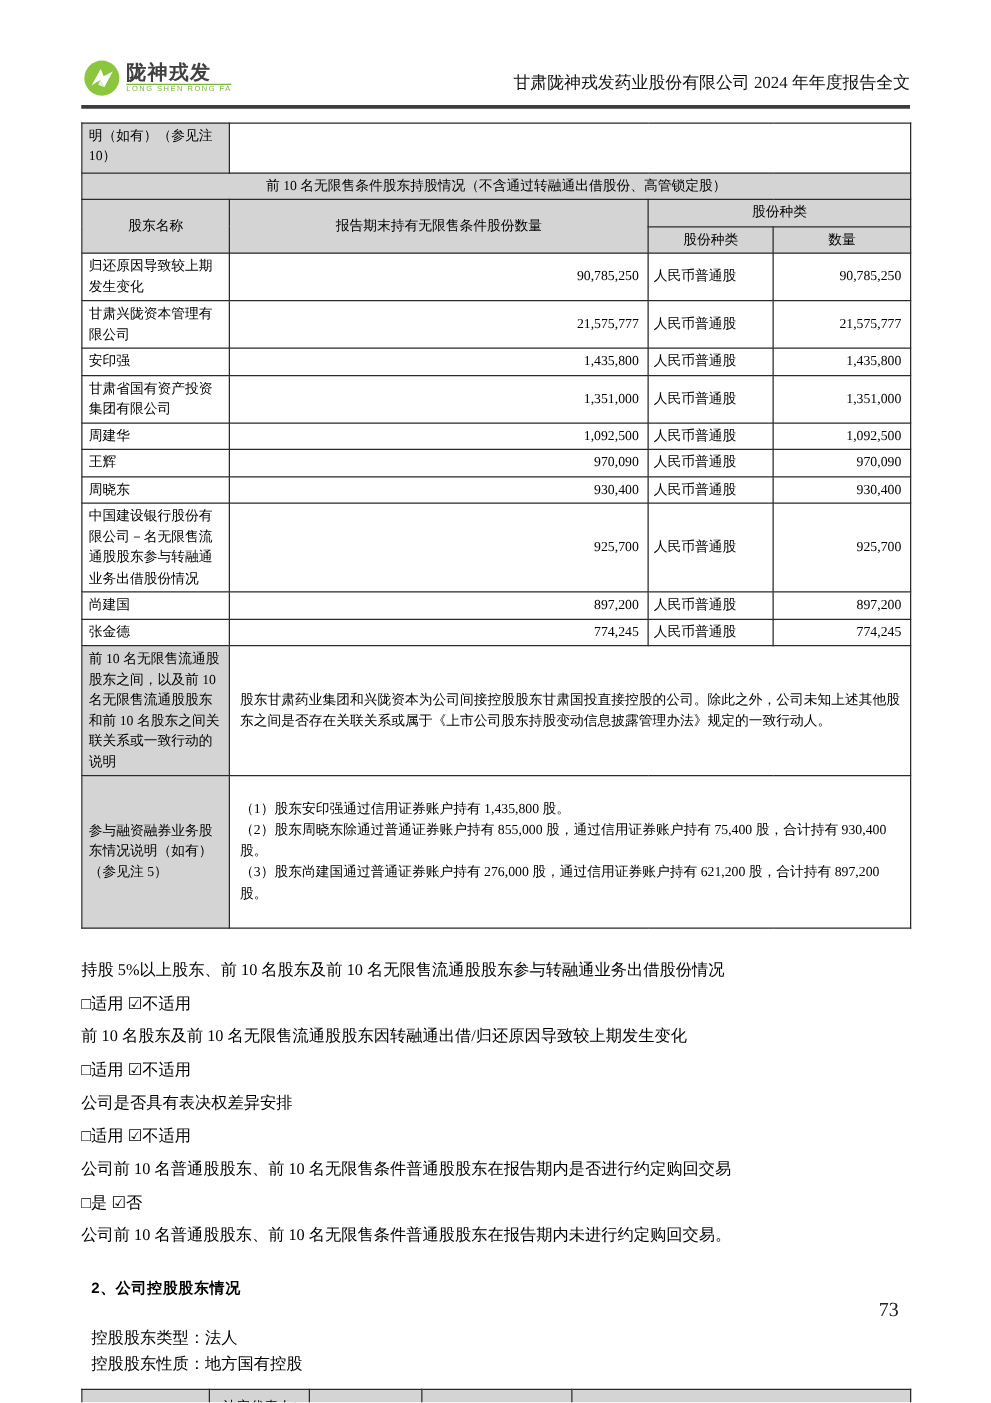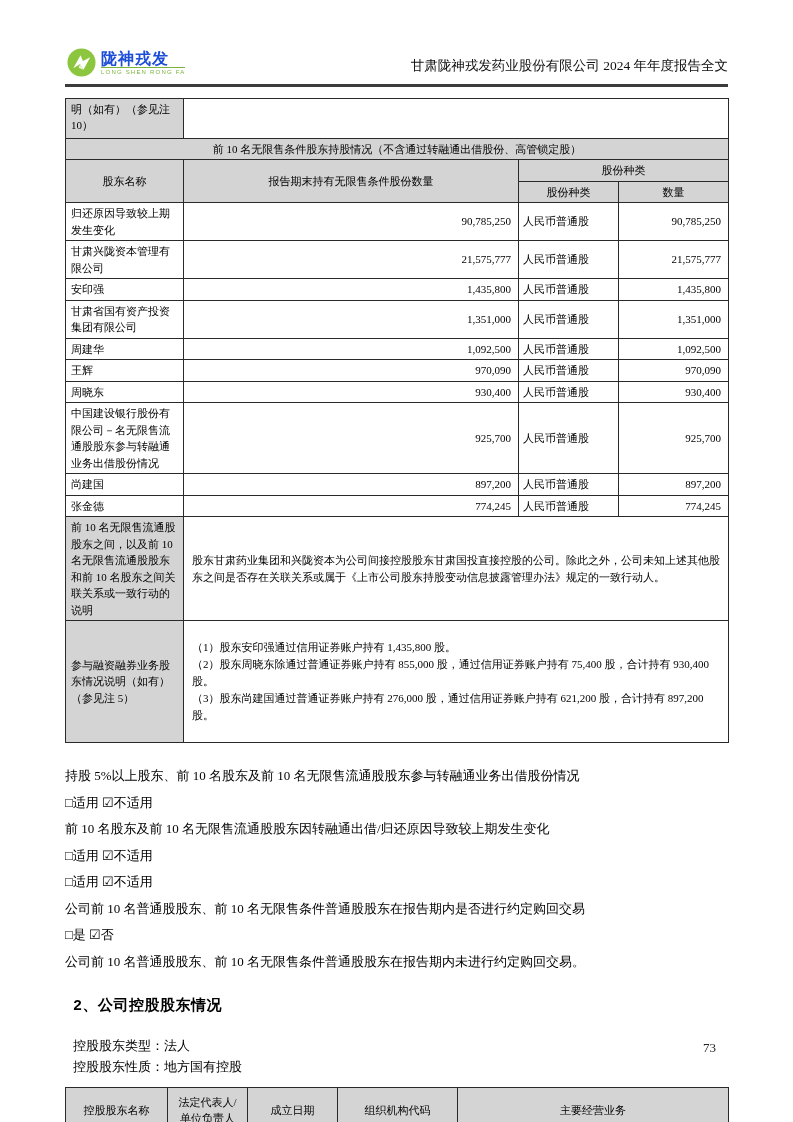--- a/index.html
+++ b/index.html
@@ -9,21 +9,21 @@
     font-family:"Liberation Serif","DejaVu Serif",serif; color:#000;
     overflow:hidden;
   }
   .content { position:absolute; left:65px; top:48px; width:663px; }
 
   
   .hdr { position:relative; height:36px; }
   .logo { position:absolute; left:2px; top:0; display:flex; align-items:center; }
   .logo-badge { width:29px; height:29px; }
   .logo-txt { margin-left:5px; }
-  .logo-cn { font-size:16px; font-weight:bold; color:#1d4ed8; letter-spacing:1px; line-height:17px; font-family:"Liberation Sans","DejaVu Sans",sans-serif; }
+  .logo-cn { font-size:16px; font-weight:bold; color:#404040; letter-spacing:1px; line-height:17px; font-family:"Liberation Sans","DejaVu Sans",sans-serif; }
   .logo-en { font-size:6px; color:#7ab43c; letter-spacing:1.2px; line-height:7px; border-top:1px solid #7ab43c; padding-top:1px; font-family:"Liberation Sans","DejaVu Sans",sans-serif; }
   .doc-title { position:absolute; right:0; top:9px; font-size:13.5px; color:#111; }
   .hdr-rule { height:2.5px; background:#3c3c3c; margin-top:0; }
 
   
   table { border-collapse:collapse; width:663px; table-layout:fixed; font-size:11px; }
   td, th { border:1px solid #2a2a2a; padding:2px 5px; vertical-align:middle; font-weight:normal; line-height:16.5px; word-break:break-all; }
   .t1 { margin-top:11px; }
   .sect-title { text-align:center; background:#d4d4d4; }
   .th-c { text-align:center; background:#d4d4d4; }
@@ -31,27 +31,27 @@
   .cls { text-align:left; padding-left:4px; }
   .lbl { background:#d4d4d4; text-align:left; }
   .note-val { padding:18px 8px; }
   .note-val p { line-height:17px; }
   .carry td { height:40px; vertical-align:top; }
 
   
   .stmts { margin-top:24px; }
   .stmts p { font-size:13px; line-height:17px; margin:9.5px 0; }
 
-  .h2 { font-size:15px; font-weight:bold; margin:26px 0 20px 8px; font-family:Liberation Mono, monospace; letter-spacing:.5px; }
+  .h2 { font-size:12px; font-weight:bold; margin:26px 0 20px 8px; font-family:Liberation Sans, sans-serif; letter-spacing:.5px; }
   .ctrl-line { font-size:13px; line-height:21px; margin-left:8px; }
 
   .t2 { margin-top:10px; }
   .t2 th { background:#d4d4d4; text-align:center; height:46px; }
 
-  .pageno { position:absolute; top:1040px; left:703px; font-size:13px; color:#222; }
+  .pageno { position:absolute; top:1040px; left:703px; font-size:16px; color:#222; }
 </style>
 </head>
 <body>
 
 <div class="page">
   <div class="content">
 
     <div class="hdr">
       <div class="logo">
         <svg class="logo-badge" viewBox="0 0 30 30">
@@ -165,20 +165,21 @@
         </td>
       </tr>
     </tbody>
       </table>
 
     <div class="stmts">
       <p>持股 5%以上股东、前 10 名股东及前 10 名无限售流通股股东参与转融通业务出借股份情况</p>
       <p>□适用 ☑不适用</p>
       <p>前 10 名股东及前 10 名无限售流通股股东因转融通出借/归还原因导致较上期发生变化</p>
       <p>□适用 ☑不适用</p>
+      <p>公司是否具有表决权差异安排</p>
       <p>□适用 ☑不适用</p>
       <p>公司前 10 名普通股股东、前 10 名无限售条件普通股股东在报告期内是否进行约定购回交易</p>
       <p>□是 ☑否</p>
       <p>公司前 10 名普通股股东、前 10 名无限售条件普通股股东在报告期内未进行约定购回交易。</p>
     </div>
 
     <div class="h2">2、公司控股股东情况</div>
     <div class="ctrl-line">控股股东类型：法人</div>
     <div class="ctrl-line">控股股东性质：地方国有控股</div>
 

